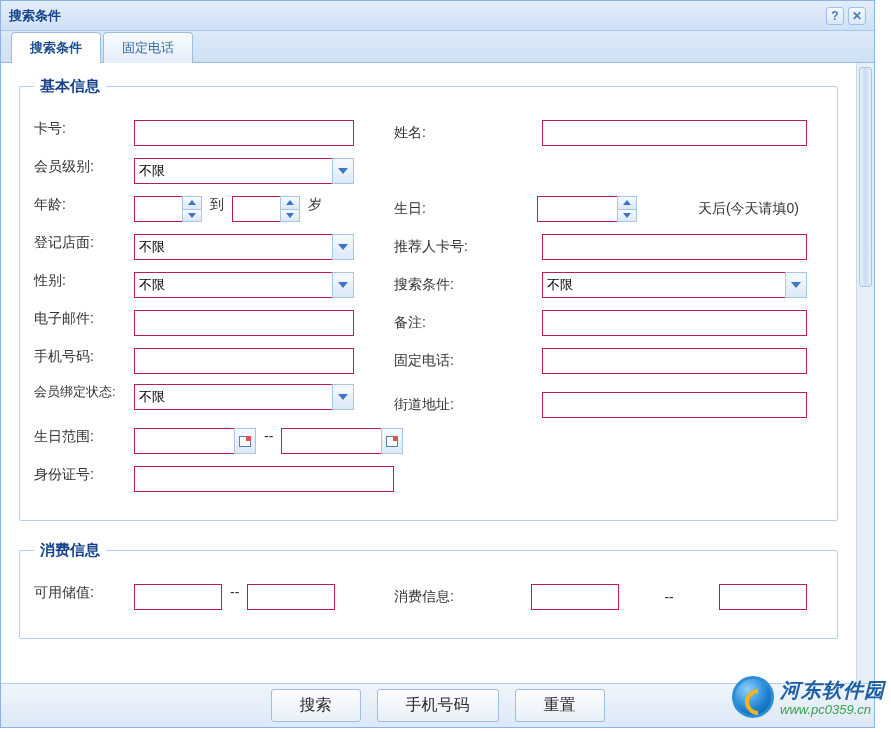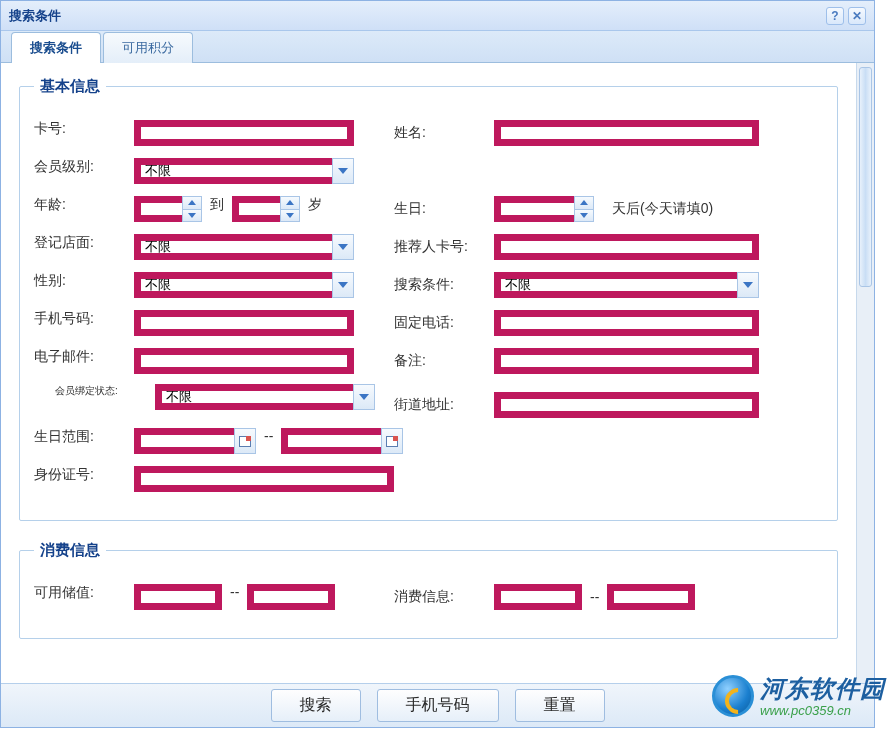--- a/index.html
+++ b/index.html
@@ -107,30 +107,30 @@
   font-size: 15px;
   padding: 0 6px;
 }
 .row {
   display: flex;
   align-items: center;
   margin: 8px 0;
   min-height: 30px;
 }
 .col-l { width: 360px; display: flex; align-items: flex-start; }
-.col-r { flex: 1; display: flex; align-items: center; }
+.col-r { flex: 1; display: flex; align-items: center; justify-content: space-between; }
 .lbl {
   width: 100px;
   color: #333;
   font-size: 14px;
   flex-shrink: 0;
 }
-.lbl-tall { width:100px; color:#333; font-size:10px; flex-shrink:0; line-height:1.3;margin-left:21px; }
+.lbl-tall { width:100px; color:#333; font-size:13px; flex-shrink:0; line-height:1.3; }
 .txt {
-  border: 7px solid #be185d;
+  border: 1px solid #be185d;
   height: 26px;
   padding: 0 4px;
   background: #fff;
   font-size: 13px;
 }
 .combo {
   display: flex;
   height: 26px;
 }
 .combo .txt {
@@ -225,41 +225,41 @@
 .wm-logo::after {
   content:""; position:absolute; left:10px; top:10px;
   width:18px;height:18px;
   border:4px solid #f2b31c;
   border-top-color:transparent;
   border-right-color:transparent;
   border-radius:50%;
   transform:rotate(45deg);
 }
 .wm-text { display:flex; flex-direction:column; }
-.wm-cn { color:#1d5fa0; font-size:24px; font-weight:bold; font-style:italic; letter-spacing:1px;}
+.wm-cn { color:#1d5fa0; font-size:20px; font-weight:bold; font-style:italic; letter-spacing:1px;}
 .wm-en { color:#3aa04a; font-size:13px; font-style:italic; margin-top:-2px;}
 </style>
 </head>
 <body>
 
 <div class="window">
   <div class="titlebar">
     <span>搜索条件</span>
     <div class="spacer"></div>
     <div class="title-btn">
         <span>?</span>
       </div>
     <div class="title-btn">
         <span>✕</span>
       </div>
   </div>
 
   <div class="tabbar">
     <div class="tab active"><span>搜索条件</span></div>
-    <div class="tab"><span>可用积分</span></div>
+    <div class="tab"><span>固定电话</span></div>
   </div>
 
   <div class="content-wrap">
     <div class="content">
 
       <fieldset>
         <legend>基本信息</legend>
 
         <div class="row">
           <div class="col-l">
@@ -361,36 +361,36 @@
               <input class="txt" value="不限" style="">
               <div class="trigger">
                   <div class="arrow-down"></div>
                 </div>
             </div>
           </div>
         </div>
 
         <div class="row">
           <div class="col-l">
+            <span class="lbl">电子邮件:</span>
+            <input class="txt" style="width: 220px;" value="">
+          </div>
+          <div class="col-r">
+            <span class="lbl">备注:</span>
+            <input class="txt" style="width: 265px;" value="">
+          </div>
+        </div>
+
+        <div class="row">
+          <div class="col-l">
             <span class="lbl">手机号码:</span>
             <input class="txt" style="width: 220px;" value="">
           </div>
           <div class="col-r">
             <span class="lbl">固定电话:</span>
-            <input class="txt" style="width: 265px;" value="">
-          </div>
-        </div>
-
-        <div class="row">
-          <div class="col-l">
-            <span class="lbl">电子邮件:</span>
-            <input class="txt" style="width: 220px;" value="">
-          </div>
-          <div class="col-r">
-            <span class="lbl">备注:</span>
             <input class="txt" style="width: 265px;" value="">
           </div>
         </div>
 
         <div class="row" style="align-items:flex-start">
           <div class="col-l">
             <span class="lbl-tall">会员绑定状态:</span>
             <div class="combo" style="width:220px">
               <input class="txt" value="不限" style="">
               <div class="trigger">

